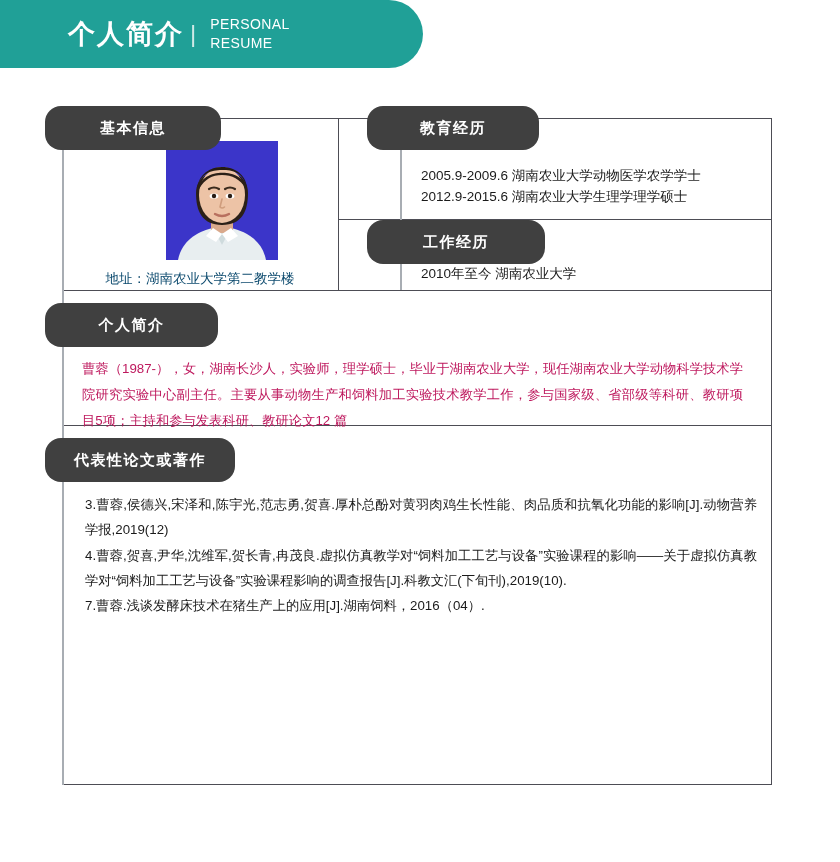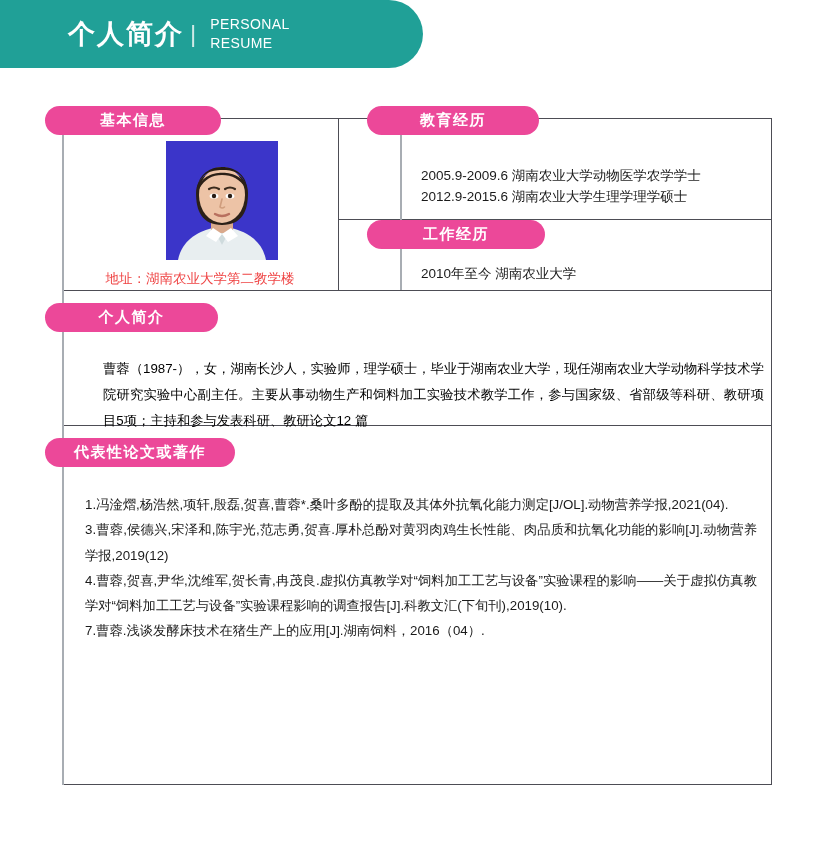--- a/index.html
+++ b/index.html
@@ -108,22 +108,22 @@
   
   .guide {
     position: absolute;
     width: 2px;
     background: #a8adb3;
   }
 
   
   .pill {
     position: absolute;
-    height: 29px;
-    background: #ec4899;
+    height: 44px;
+    background: #404040;
     border-radius: 16px;
     color: #ffffff;
     font-size: 15px;
     font-weight: bold;
     letter-spacing: 1.5px;
     display: flex;
     align-items: center;
     justify-content: center;
     box-sizing: border-box;
     z-index: 5;
@@ -141,21 +141,21 @@
   }
   .photo svg { display: block; }
 
   .address {
     position: absolute;
     left: 62px;
     top: 270px;
     width: 276px;
     text-align: center;
     font-size: 13.5px;
-    color: #ef4444;
+    color: #0c4a6e;
   }
 
   
   .edu-list {
     position: absolute;
     left: 421px;
     top: 166px;
     font-size: 13.5px;
     color: #1a1a1a;
     line-height: 1.55;
@@ -163,25 +163,25 @@
   .work-list {
     position: absolute;
     left: 421px;
     top: 264px;
     font-size: 13.5px;
     color: #1a1a1a;
     line-height: 1.55;
   }
   .profile-text {
     position: absolute;
-    left: 103px;
+    left: 82px;
     top: 356px;
     width: 661px;
     font-size: 13.3px;
-    color: #000000;
+    color: #be185d;
     line-height: 1.95;
     text-align: justify;
   }
   .pubs {
     position: absolute;
     left: 85px;
     top: 492px;
     width: 672px;
     font-size: 13.3px;
     color: #1a1a1a;
@@ -276,17 +276,16 @@
   <div>2012.9-2015.6 湖南农业大学生理学理学硕士</div>
 </div>
 
 <div class="work-list">
   <div>2010年至今 湖南农业大学</div>
 </div>
 
 <div class="profile-text">曹蓉（1987-），女，湖南长沙人，实验师，理学硕士，毕业于湖南农业大学，现任湖南农业大学动物科学技术学院研究实验中心副主任。主要从事动物生产和饲料加工实验技术教学工作，参与国家级、省部级等科研、教研项目5项；主持和参与发表科研、教研论文12 篇</div>
 
 <div class="pubs">
-  <p>1.冯淦熠,杨浩然,项轩,殷磊,贺喜,曹蓉*.桑叶多酚的提取及其体外抗氧化能力测定[J/OL].动物营养学报,2021(04).</p>
   <p>3.曹蓉,侯德兴,宋泽和,陈宇光,范志勇,贺喜.厚朴总酚对黄羽肉鸡生长性能、肉品质和抗氧化功能的影响[J].动物营养学报,2019(12)</p>
   <p>4.曹蓉,贺喜,尹华,沈维军,贺长青,冉茂良.虚拟仿真教学对“饲料加工工艺与设备”实验课程的影响——关于虚拟仿真教学对“饲料加工工艺与设备”实验课程影响的调查报告[J].科教文汇(下旬刊),2019(10).</p>
   <p>7.曹蓉.浅谈发酵床技术在猪生产上的应用[J].湖南饲料，2016（04）.</p>
 </div>
 
 </body></html>

